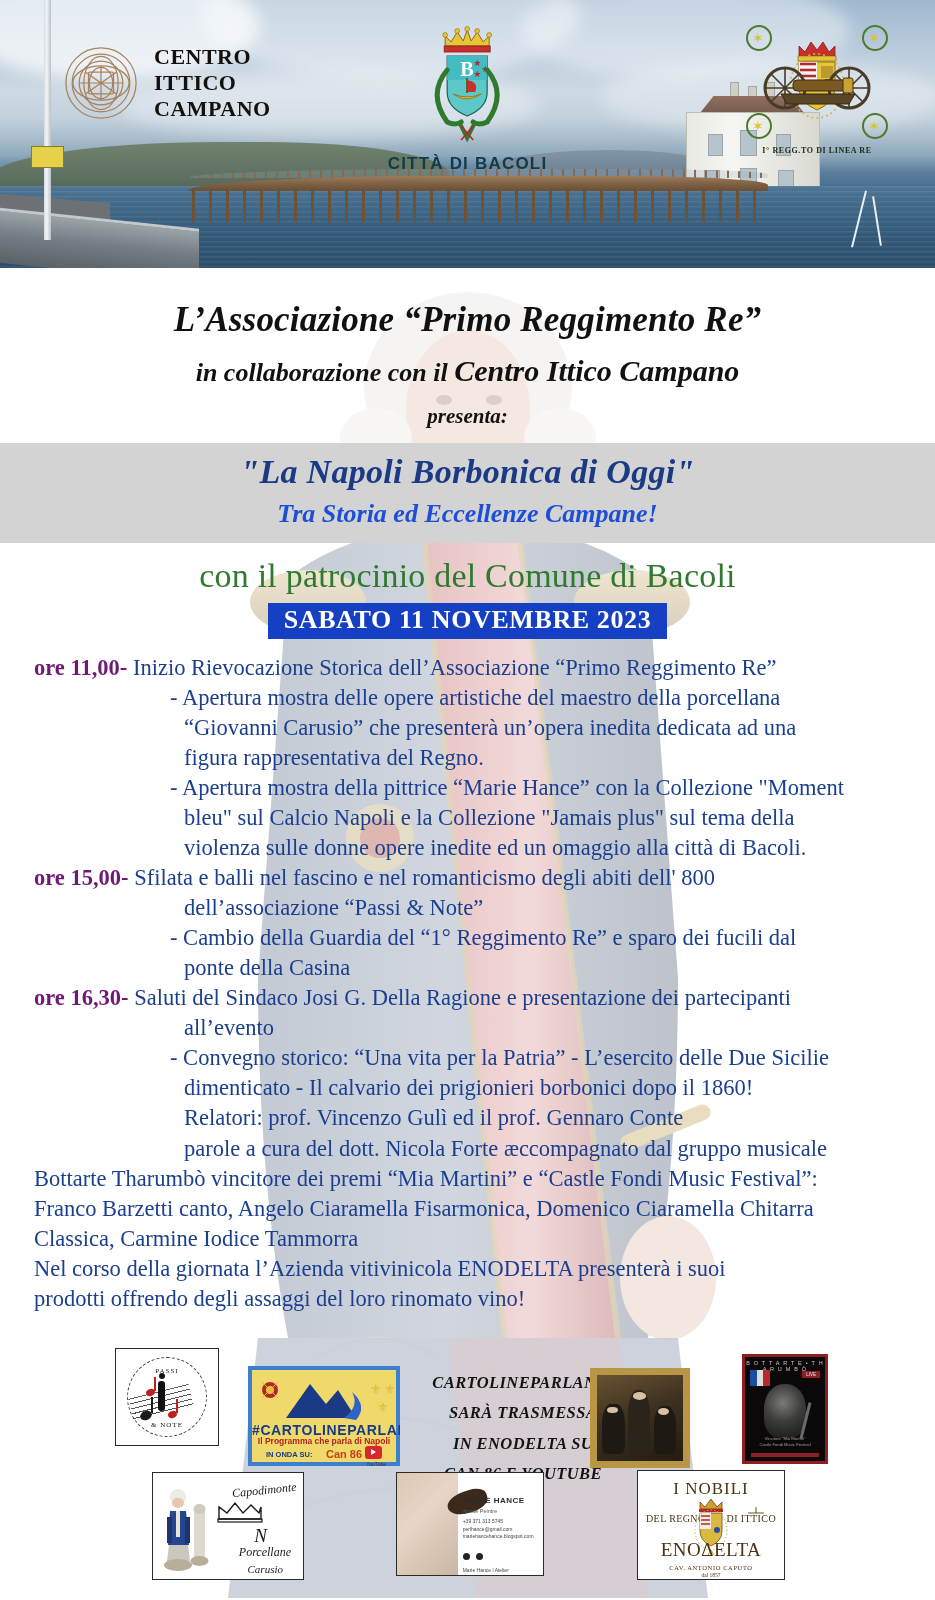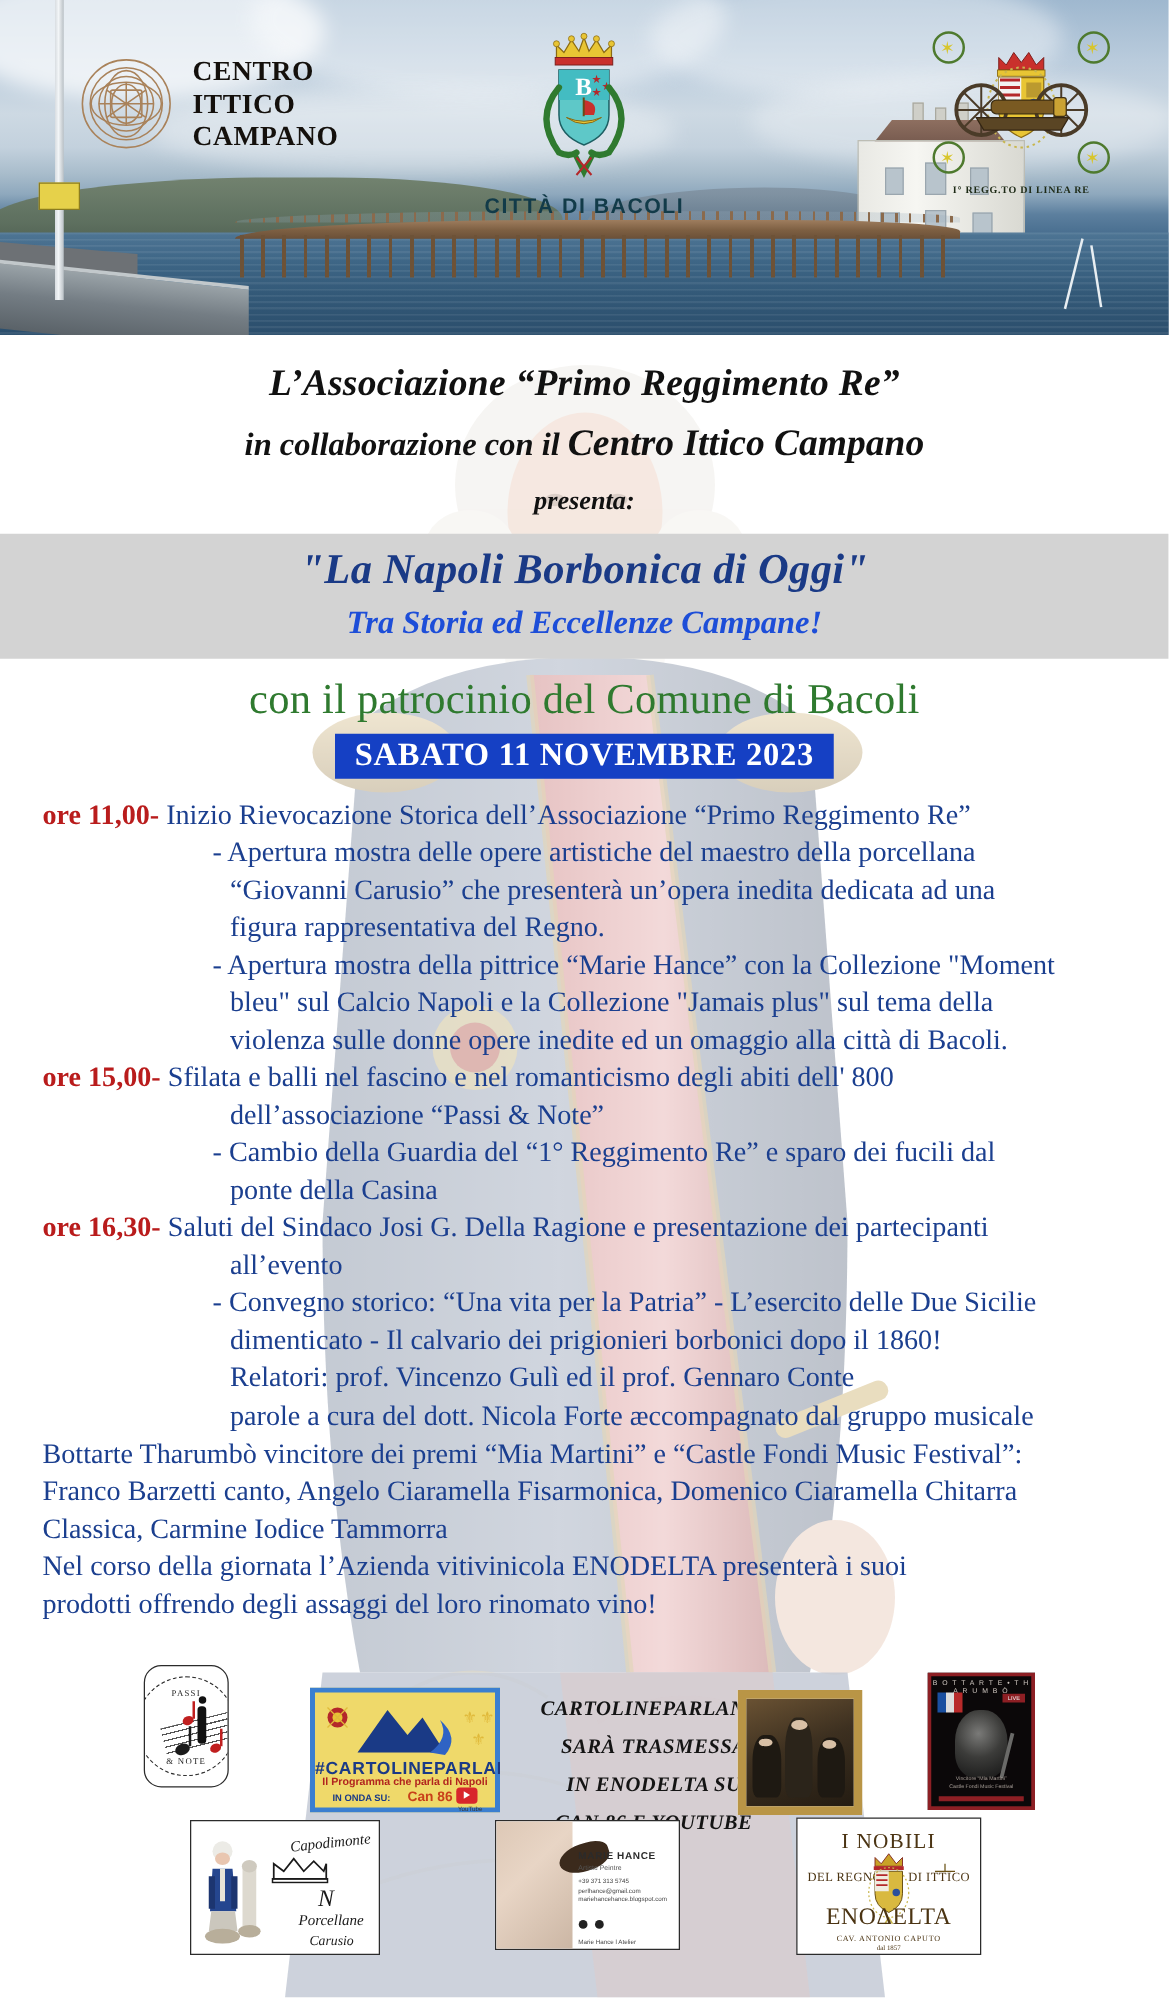--- a/index.html
+++ b/index.html
@@ -231,23 +231,23 @@
     pointer-events: none;
   }
 
   
   .title-zone { position: relative; z-index: 4; text-align: center; }
 
   .t-assoc {
     font-family: "Liberation Serif", serif;
     font-style: italic;
     font-weight: bold;
-    font-size: 30px;
+    font-size: 35px;
     color: #111111;
-    padding-top: 22px;
+    padding-top: 32px;
     letter-spacing: 0.2px;
   }
   .t-collab {
     font-family: "Liberation Serif", serif;
     font-style: italic;
     font-weight: bold;
     font-size: 26px;
     color: #111111;
     padding-top: 14px;
   }
@@ -314,21 +314,21 @@
     font-family: "Liberation Serif", serif;
     font-size: 22.5px;
     line-height: 1.335;
     color: #1b3f8f;
   }
   .p-line { white-space: normal; }
   .ind1 { padding-left: 96px; text-indent: -96px; }
   .ind2 { padding-left: 136px; }
   .ind3 { padding-left: 150px; }
   .ind0 { padding-left: 0px; }
-  .blk { color: #b91c1c; font-weight: bold; }
+  .blk { color: #701a75; font-weight: bold; }
 
   
   .sponsors {
     position: relative;
     z-index: 4;
     margin-top: 10px;
     height: 300px;
   }
   .sp {
     position: absolute;
@@ -855,21 +855,21 @@
 
     <div class="p-line ind0"><span>Bottarte Tharumbò vincitore dei premi “Mia Martini” e “Castle Fondi Music Festival”:</span></div>
     <div class="p-line ind0"><span>Franco Barzetti canto, Angelo Ciaramella Fisarmonica, Domenico Ciaramella Chitarra</span></div>
     <div class="p-line ind0"><span>Classica, Carmine Iodice Tammorra</span></div>
     <div class="p-line ind0"><span>Nel corso della giornata l’Azienda vitivinicola ENODELTA presenterà i suoi</span></div>
     <div class="p-line ind0"><span>prodotti offrendo degli assaggi del loro rinomato vino!</span></div>
   </div>
 
   <div class="sponsors">
 
-    <div class="sp" style="left:115px;top:24px;width:68px;height:98px;border-radius:14px;">
+    <div class="sp" style="left:115px;top:24px;width:104px;height:98px;">
       <div class="pn-circle"></div>
       <div class="pn-top" style="top:18px;">PASSI</div>
       <div class="pn-bot" style="bottom:16px;">&amp; NOTE</div>
       <div class="staff" style="left:14px;top:42px;"></div>
       <div class="note" style="left:30px;top:40px;background:#c01f1f;"></div>
       <div class="note-stem" style="left:38px;top:28px;background:#c01f1f;"></div>
       <div class="note" style="left:24px;top:62px;background:#1a1a1a;width:12px;height:9px;"></div>
       <div class="note-stem" style="left:35px;top:48px;height:16px;background:#1a1a1a;"></div>
       <div class="note" style="left:52px;top:62px;background:#c01f1f;"></div>
       <div class="note-stem" style="left:60px;top:50px;background:#c01f1f;"></div>

